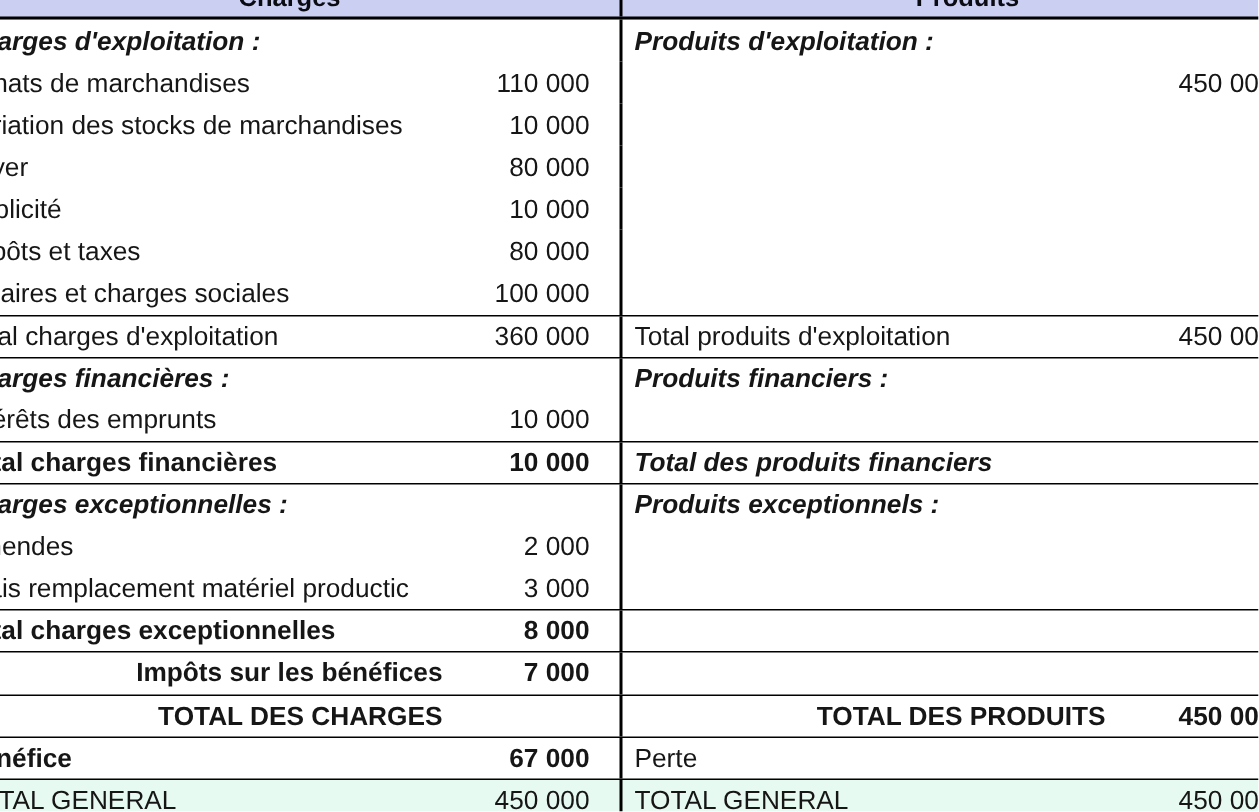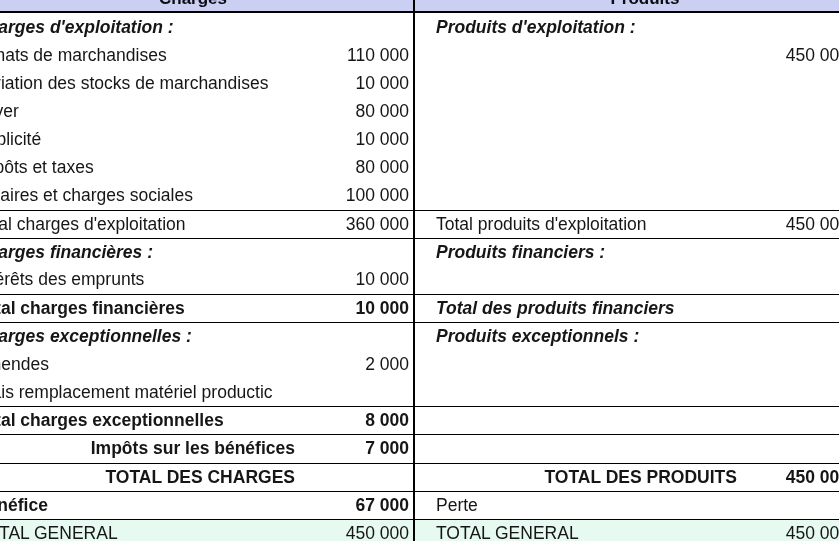--- a/index.html
+++ b/index.html
@@ -60,22 +60,22 @@
     display: flex;
   }
   .half-right { flex: 1; display: flex; }
   .cell {
     display: flex;
     align-items: center;
     box-sizing: border-box;
     overflow: visible;
   }
   .lbl-l { width: 326px; padding-left: 2px; }
-  .amt-l { flex: 1; justify-content: flex-end; padding-right: 4px; }
-  .lbl-r { width: 326px; padding-left: 21px; }
+  .amt-l { flex: 1; justify-content: flex-end; padding-right: 20px; }
+  .lbl-r { width: 326px; padding-left: 8px; }
   .amt-r { flex: 1; justify-content: flex-end; padding-right: 26px; }
   .s-section { font-weight: bold; font-style: italic; }
   .s-bold { font-weight: bold; }
   .s-bold-italic { font-weight: bold; font-style: italic; }
   .s-item { font-weight: normal; font-style: normal; }
   .a-right { justify-content: flex-end; padding-right: 4px; padding-left: 0; }
 </style>
 </head>
 <body>
 
@@ -211,20 +211,21 @@
             <div class="cell amt-l s-item">2 000</div>
           </div>
           <div class="half-right">
             <div class="cell s-item lbl-r"></div>
             <div class="cell amt-r s-item"></div>
           </div>
         </div>
         <div class="row">
           <div class="half-left">
             <div class="cell s-item lbl-l">Frais remplacement matériel productic</div>
+            <div class="cell amt-l s-item">3 000</div>
           </div>
           <div class="half-right">
             <div class="cell s-item lbl-r"></div>
             <div class="cell amt-r s-item"></div>
           </div>
         </div>
         <div class="row rule">
           <div class="half-left">
             <div class="cell s-bold lbl-l">Total charges exceptionnelles</div>
             <div class="cell amt-l s-bold">8 000</div>

